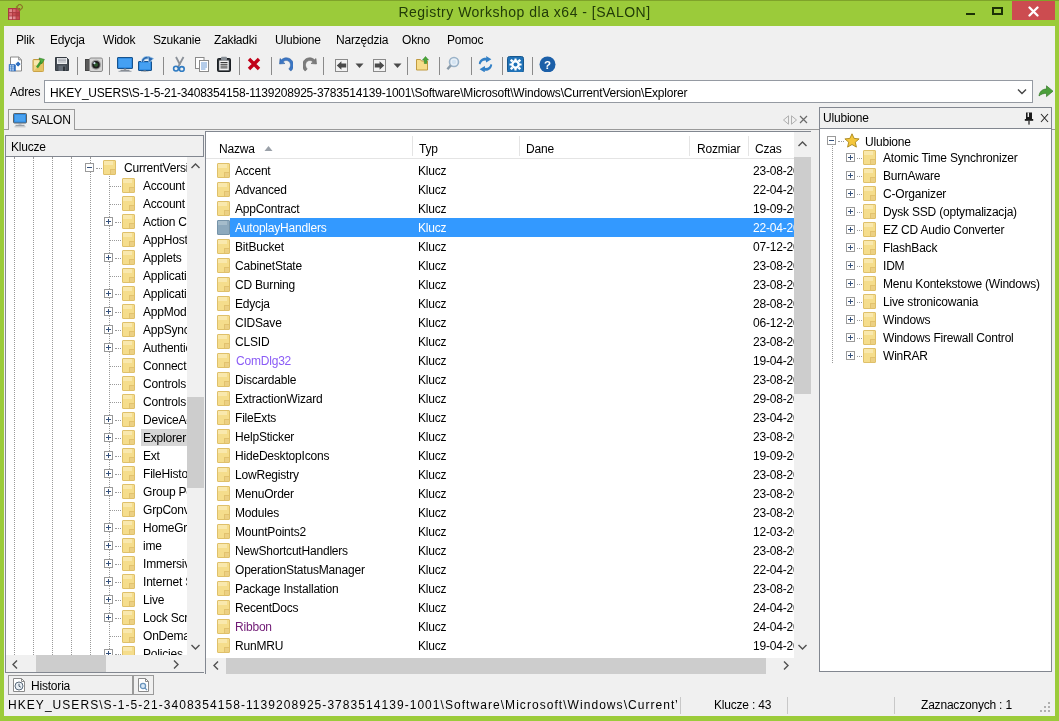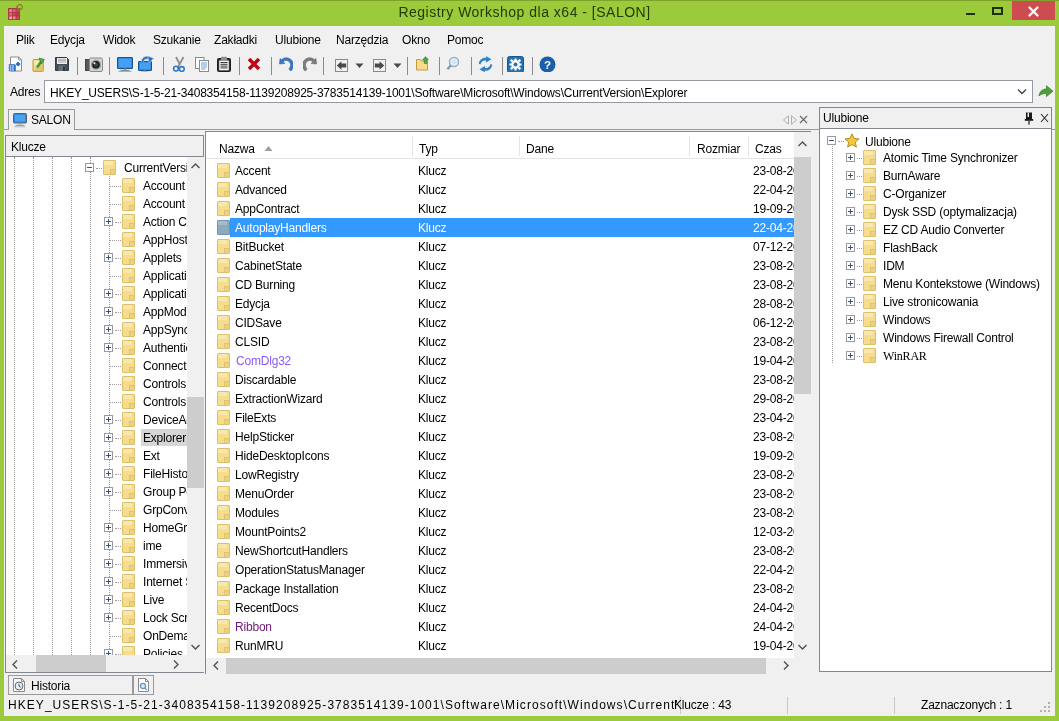--- a/index.html
+++ b/index.html
@@ -673,21 +673,21 @@
 <div class="doth" style="left:37px;top:208px;width:5px;"></div>
 <div class="folder" style="left:43px;top:200px;">
       <div class="fbody"></div>
     </div>
 <div class="txt" style="left:63px;top:201px;">Windows Firewall Control</div>
 <div class="pm plus" style="left:26px;top:221px;"></div>
 <div class="doth" style="left:37px;top:226px;width:5px;"></div>
 <div class="folder" style="left:43px;top:218px;">
       <div class="fbody"></div>
     </div>
-<div class="txt" style="left:63px;top:219px;font-family:Liberation Serif, serif;">WinRAR</div>
+<div class="txt" style="left:63px;top:219px;">WinRAR</div>
 </div>
 <div class="abs" style="left:8px;top:675px;width:125px;height:20px;background:#f0f0f0;border:1px solid #9a9a9a;"></div>
 <svg class="abs" style="left:12px;top:677px" width="15" height="16" viewBox="0 0 15 16">
     <path d="M1.5 1.5 h8 l3 3 v10 h-11 z" fill="#fff" stroke="#8a8a8a"></path>
     <path d="M9.5 1.5 v3 h3" fill="none" stroke="#8a8a8a"></path>
     <circle cx="7" cy="9" r="4" fill="#e8eef4" stroke="#5a6a7a"></circle>
     <path d="M7 6.8 v2.4 l1.8 1" fill="none" stroke="#3a4a5a" stroke-width="0.9"></path>
   </svg>
 <div class="txt" style="left:31px;top:679px;">Historia</div>
 <div class="abs" style="left:133px;top:675px;width:21px;height:20px;background:#f0f0f0;border:1px solid #9a9a9a;"></div>
@@ -697,21 +697,21 @@
     <circle cx="6" cy="9" r="2.6" fill="#d8e8f6" stroke="#6a94bc" stroke-width="1.3"></circle>
     <path d="M8 11 l2 2.2" stroke="#6a94bc" stroke-width="1.2"></path>
   </svg>
 <div class="abs" style="left:4px;top:695px;width:1051px;height:21px;background:#f0f0f0;"></div>
 <div class="abs" style="left:8px;top:698px;width:669px;height:16px;overflow:hidden;">
     <div class="txt" style="left:0;top:0;letter-spacing:1.05px;">HKEY_USERS\S-1-5-21-3408354158-1139208925-3783514139-1001\Software\Microsoft\Windows\CurrentVersion\Explorer</div>
   </div>
 <div class="abs" style="left:680px;top:697px;width:1px;height:17px;background:#c8c8c8;"></div>
 <div class="abs" style="left:787px;top:697px;width:1px;height:17px;background:#c8c8c8;"></div>
 <div class="abs" style="left:894px;top:697px;width:1px;height:17px;background:#c8c8c8;"></div>
-<div class="txt" style="left:674px;top:698px;">Klucze : 43</div>
+<div class="txt" style="left:714px;top:698px;">Klucze : 43</div>
 <div class="txt" style="left:801px;top:698px;margin-top:24px;">Wartości : 10</div>
 <div class="txt" style="left:921px;top:698px;">Zaznaczonych : 1</div>
 <svg class="abs" style="left:1040px;top:702px" width="12" height="12" viewBox="0 0 12 12">
     <g fill="#b0b0b0">
       <rect x="8" y="8" width="2" height="2"></rect>
       <rect x="8" y="4" width="2" height="2"></rect>
       <rect x="4" y="8" width="2" height="2"></rect>
       <rect x="8" y="0" width="2" height="2"></rect>
       <rect x="0" y="8" width="2" height="2"></rect>
       <rect x="4" y="4" width="2" height="2"></rect>

